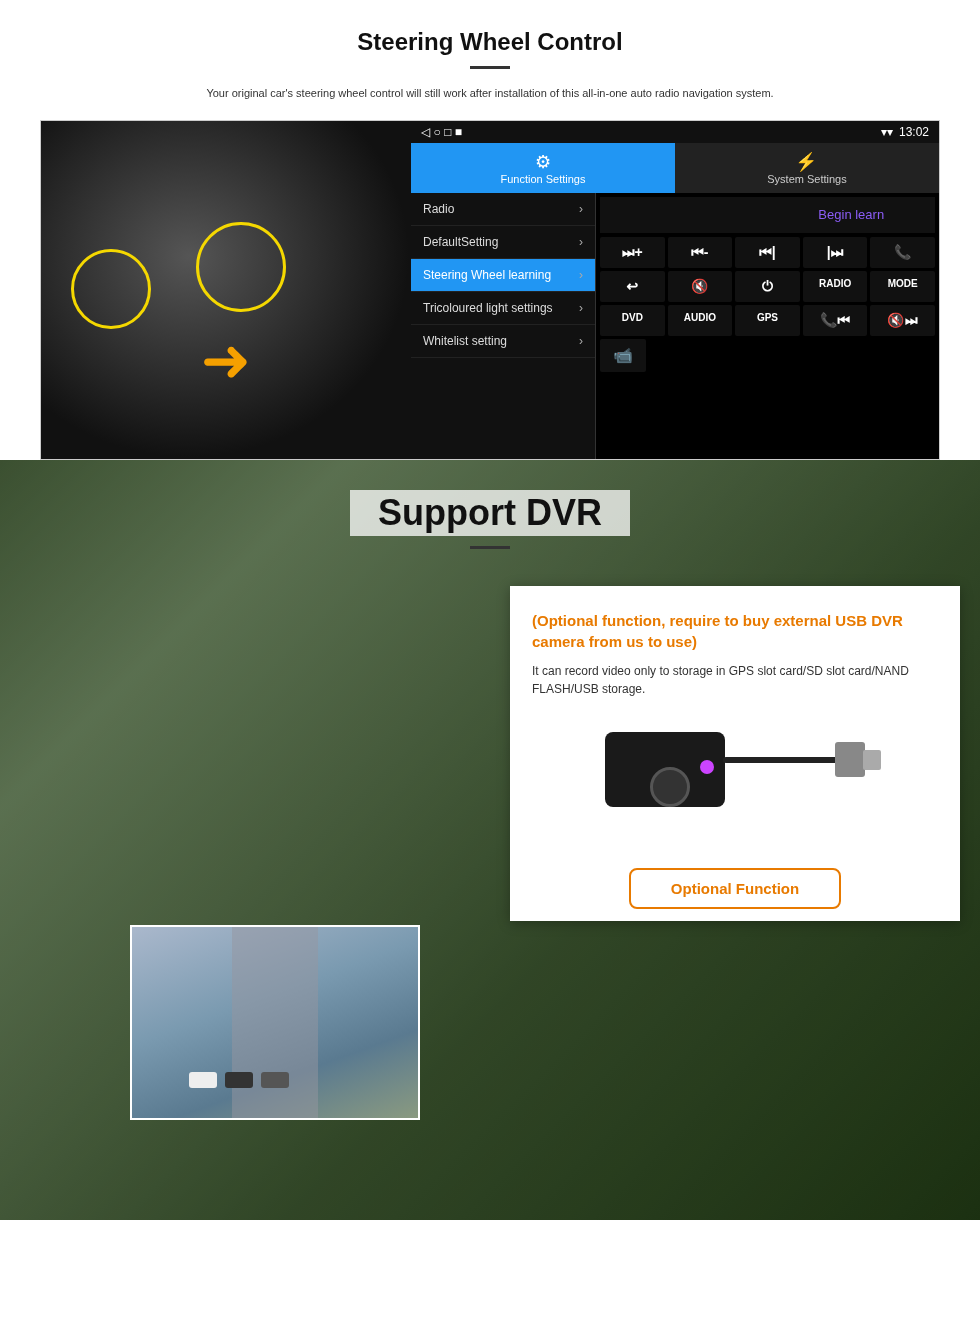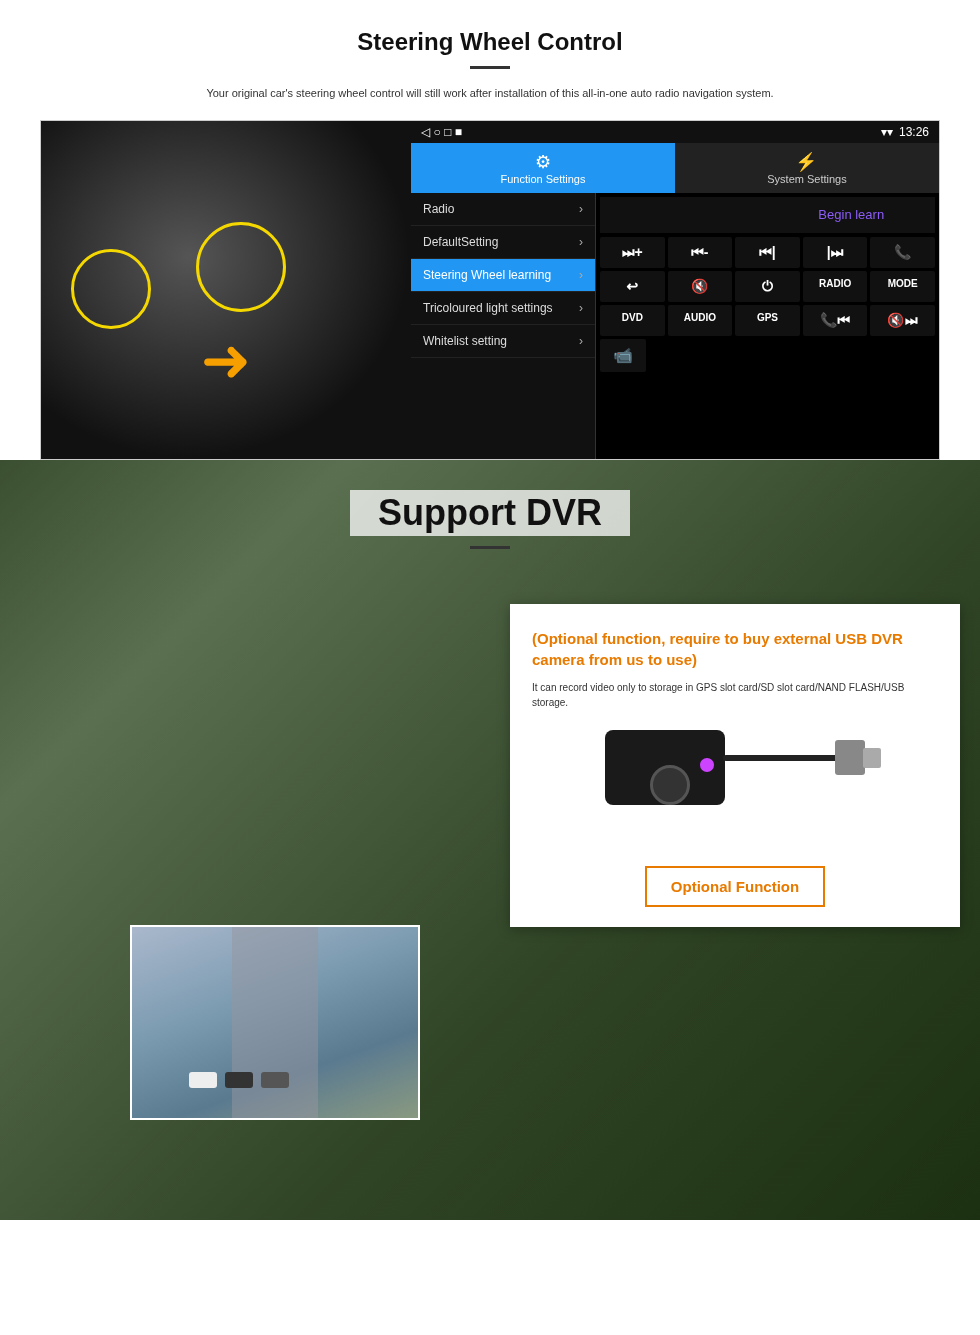--- a/index.html
+++ b/index.html
@@ -241,38 +241,38 @@
       width: 40px;
       height: 3px;
       background: #333;
       margin: 10px auto 0;
     }
 
     
     .dvr-info-box {
       position: absolute;
       right: 20px;
-      top: 144px;
+      top: 126px;
       width: 450px;
       background: #fff;
-      padding: 24px 22px 20px;
+      padding: 24px 22px 12px;
       box-shadow: 0 2px 12px rgba(0,0,0,0.3);
     }
     .dvr-optional-text {
       color: #e87a00;
       font-size: 15px;
       font-weight: bold;
       line-height: 1.4;
       margin-bottom: 10px;
     }
     .dvr-desc-text {
-      font-size: 10px;
+      font-size: 12px;
       color: #333;
       line-height: 1.5;
-      margin-bottom: 0;
+      margin-bottom: 14px;
     }
     .dvr-camera-img {
       display: flex;
       justify-content: center;
       margin-bottom: 16px;
     }
     .camera-shape {
       position: relative;
       width: 320px;
       height: 140px;
@@ -340,31 +340,31 @@
       left: 0;
       top: 0;
       width: 80px;
       height: 100px;
       background: linear-gradient(135deg, rgba(255,255,255,0.6) 0%, transparent 60%);
       clip-path: polygon(0 0, 100% 0, 0 100%);
     }
 
     .dvr-optional-btn {
       display: block;
-      width: 180px;
+      width: 212px;
       margin: 0 auto;
       border: 2px solid #e87a00;
       color: #e87a00;
       text-align: center;
       padding: 10px 0;
       font-size: 15px;
       font-weight: bold;
       background: #fff;
       cursor: pointer;
-      border-radius: 0;
+      border-radius: 8px;
     }
 
     
     .dvr-thumbnail {
       position: absolute;
       left: 130px;
       bottom: 100px;
       width: 290px;
       height: 195px;
       border: 2px solid #fff;
@@ -413,21 +413,21 @@
         <div class="arrow-dvr">➜</div>
       </div>
     </div>
 
     <div class="swc-android">
 
       <div class="android-statusbar">
         <span>◁ ○ □ ■</span>
         <span style="flex:1"></span>
         <span>▾▾</span>
-        <span>13:26</span>
+        <span>13:02</span>
       </div>
 
       <div class="android-tabs">
         <div class="tab-general">
           <span class="tab-icon">⚙</span>
           <span>Function Settings</span>
         </div>
         <div class="tab-system">
           <span class="tab-icon">⚡</span>
           <span>System Settings</span>

